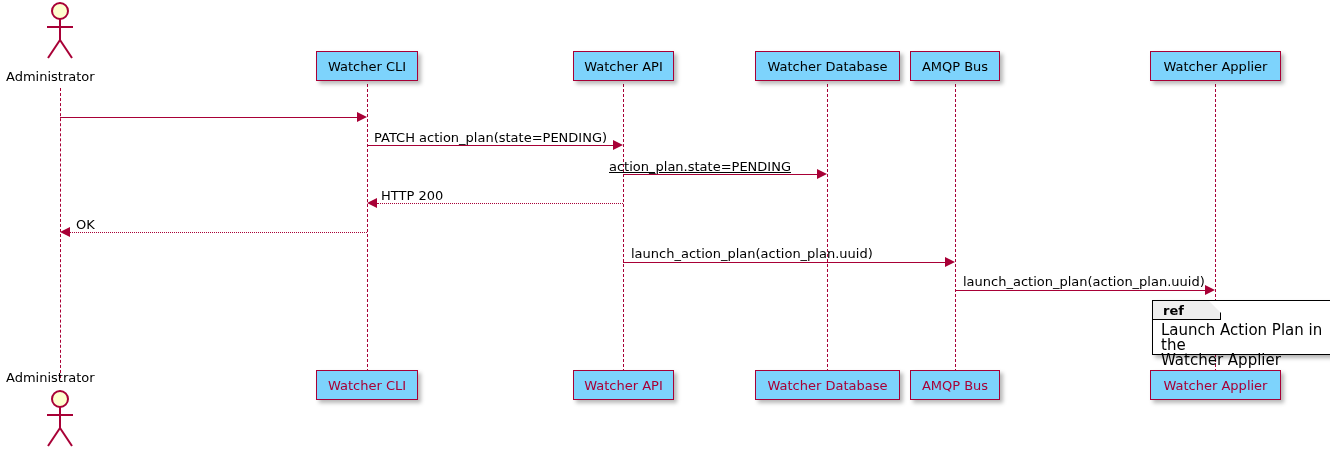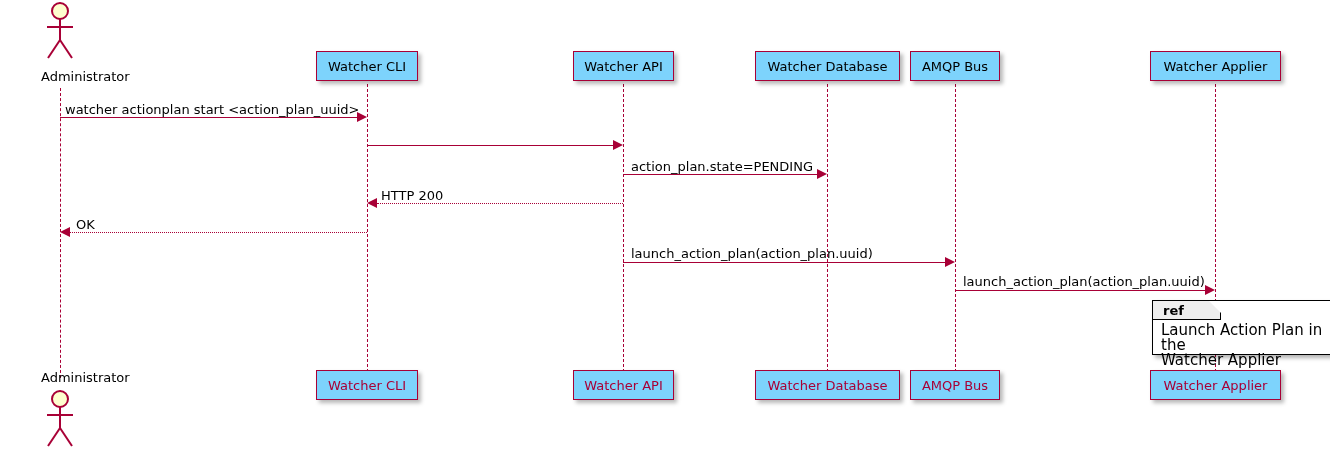--- a/index.html
+++ b/index.html
@@ -48,21 +48,20 @@
     position: absolute;
     width: 40px;
     height: 62px;
   }
   .actor-label {
     position: absolute;
     font-size: 13px;
     color: #000000;
     white-space: nowrap;
     line-height: 1;
-    margin-left: 35px;
   }
 
   
   .msg-line {
     position: absolute;
     height: 0;
     border-top: 1.5px solid #A80036;
   }
   .msg-line.dotted {
     border-top: 1.5px dotted #A80036;
@@ -169,28 +168,28 @@
   <div class="participant" style="left:755px; top:51px; width:145px; height:30px;">Watcher Database</div>
   <div class="participant" style="left:910px; top:51px; width:90px; height:30px;">AMQP Bus</div>
   <div class="participant" style="left:1150px; top:51px; width:131px; height:30px;">Watcher Applier</div>
 
   <div class="participant bottom" style="left:316px; top:370px; width:102px; height:30px;">Watcher CLI</div>
   <div class="participant bottom" style="left:573px; top:370px; width:101px; height:30px;">Watcher API</div>
   <div class="participant bottom" style="left:755px; top:370px; width:145px; height:30px;">Watcher Database</div>
   <div class="participant bottom" style="left:910px; top:370px; width:90px; height:30px;">AMQP Bus</div>
   <div class="participant bottom" style="left:1150px; top:370px; width:131px; height:30px;">Watcher Applier</div>
 
-  <div class="msg-label" style="left:65px; top:103px;">watcher actionplan start &lt;action_plan_uuid&gt;</div>
   <div class="msg-line" style="left:60px; top:117px; width:297px;"></div>
   <div class="arrowhead right" style="left:357px; top:112px;"></div>
 
+  <div class="msg-label" style="left:374px; top:131px;">PATCH action_plan(state=PENDING)</div>
   <div class="msg-line" style="left:367px; top:145px; width:246px;"></div>
   <div class="arrowhead right" style="left:613px; top:140px;"></div>
 
-  <div class="msg-label" style="left:631px; top:160px;">action_plan.state=PENDING</div>
+  <div class="msg-label" style="left:609px; top:160px;text-decoration:underline;">action_plan.state=PENDING</div>
   <div class="msg-line" style="left:623px; top:174px; width:194px;"></div>
   <div class="arrowhead right" style="left:817px; top:169px;"></div>
 
   <div class="msg-label" style="left:381px; top:189px;">HTTP 200</div>
   <div class="msg-line dotted" style="left:377px; top:203px; width:246px;"></div>
   <div class="arrowhead left" style="left:367px; top:198px;"></div>
 
   <div class="msg-label" style="left:76px; top:218px;">OK</div>
   <div class="msg-line dotted" style="left:70px; top:232px; width:297px;"></div>
   <div class="arrowhead left" style="left:60px; top:227px;"></div>

